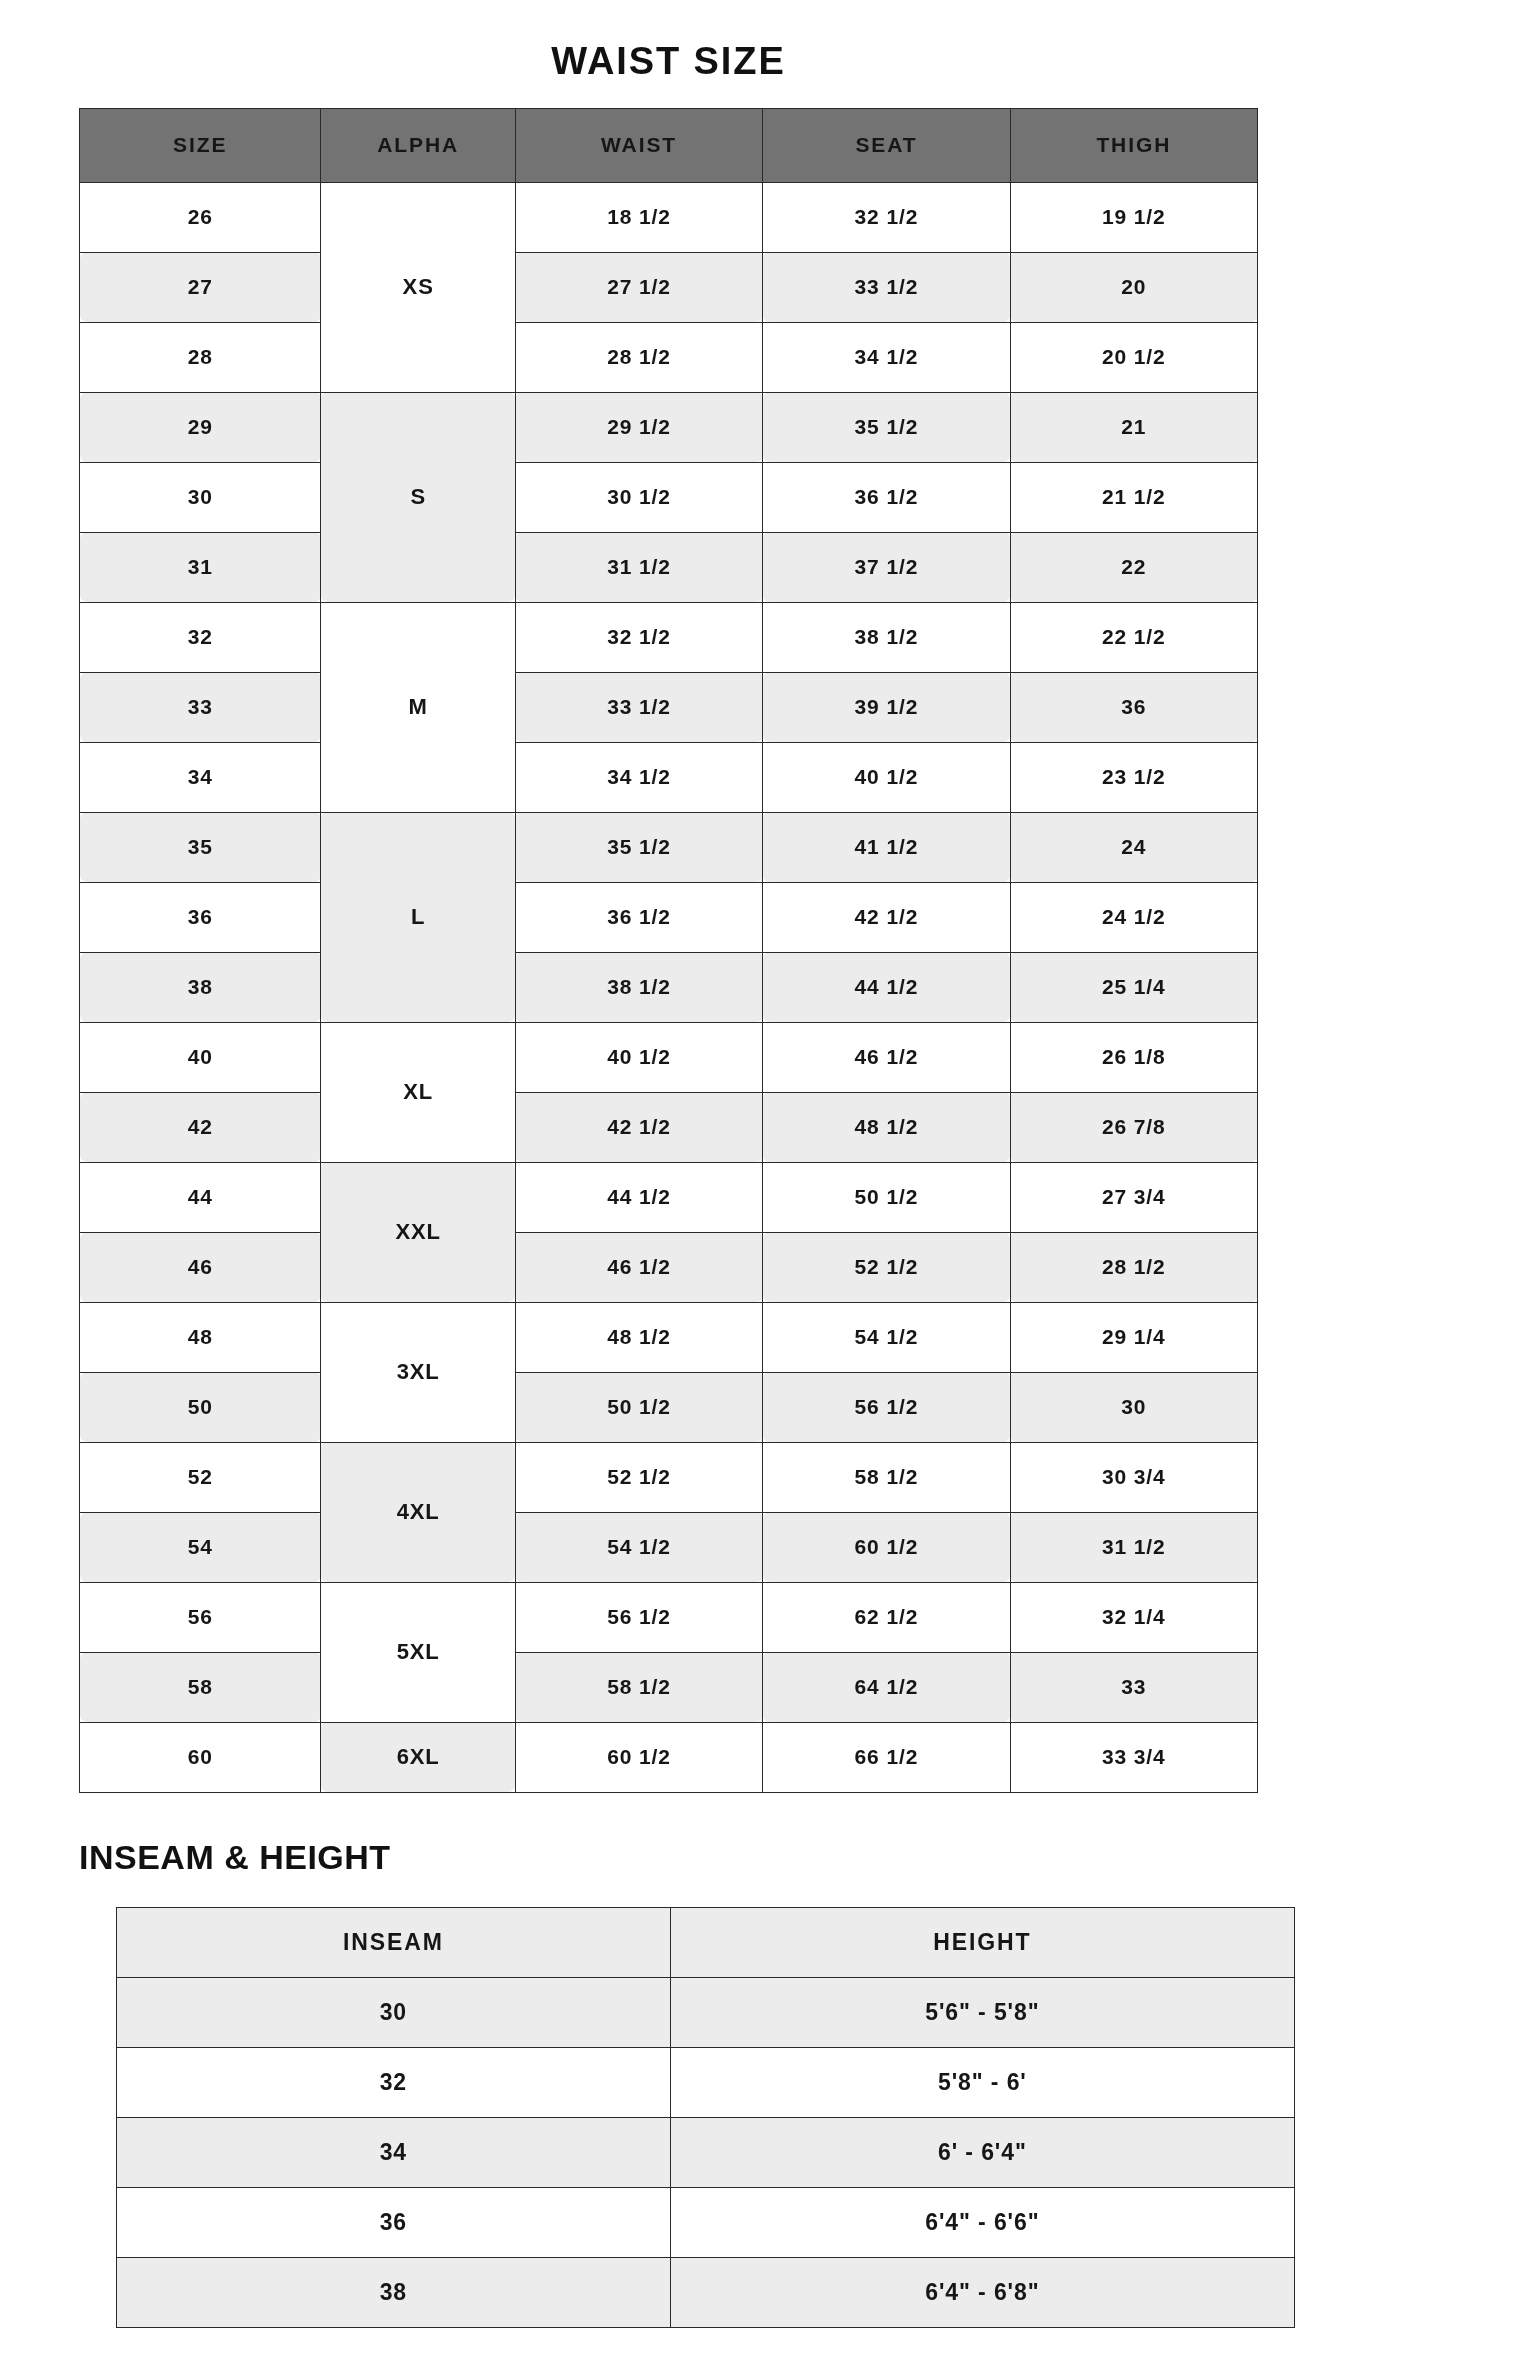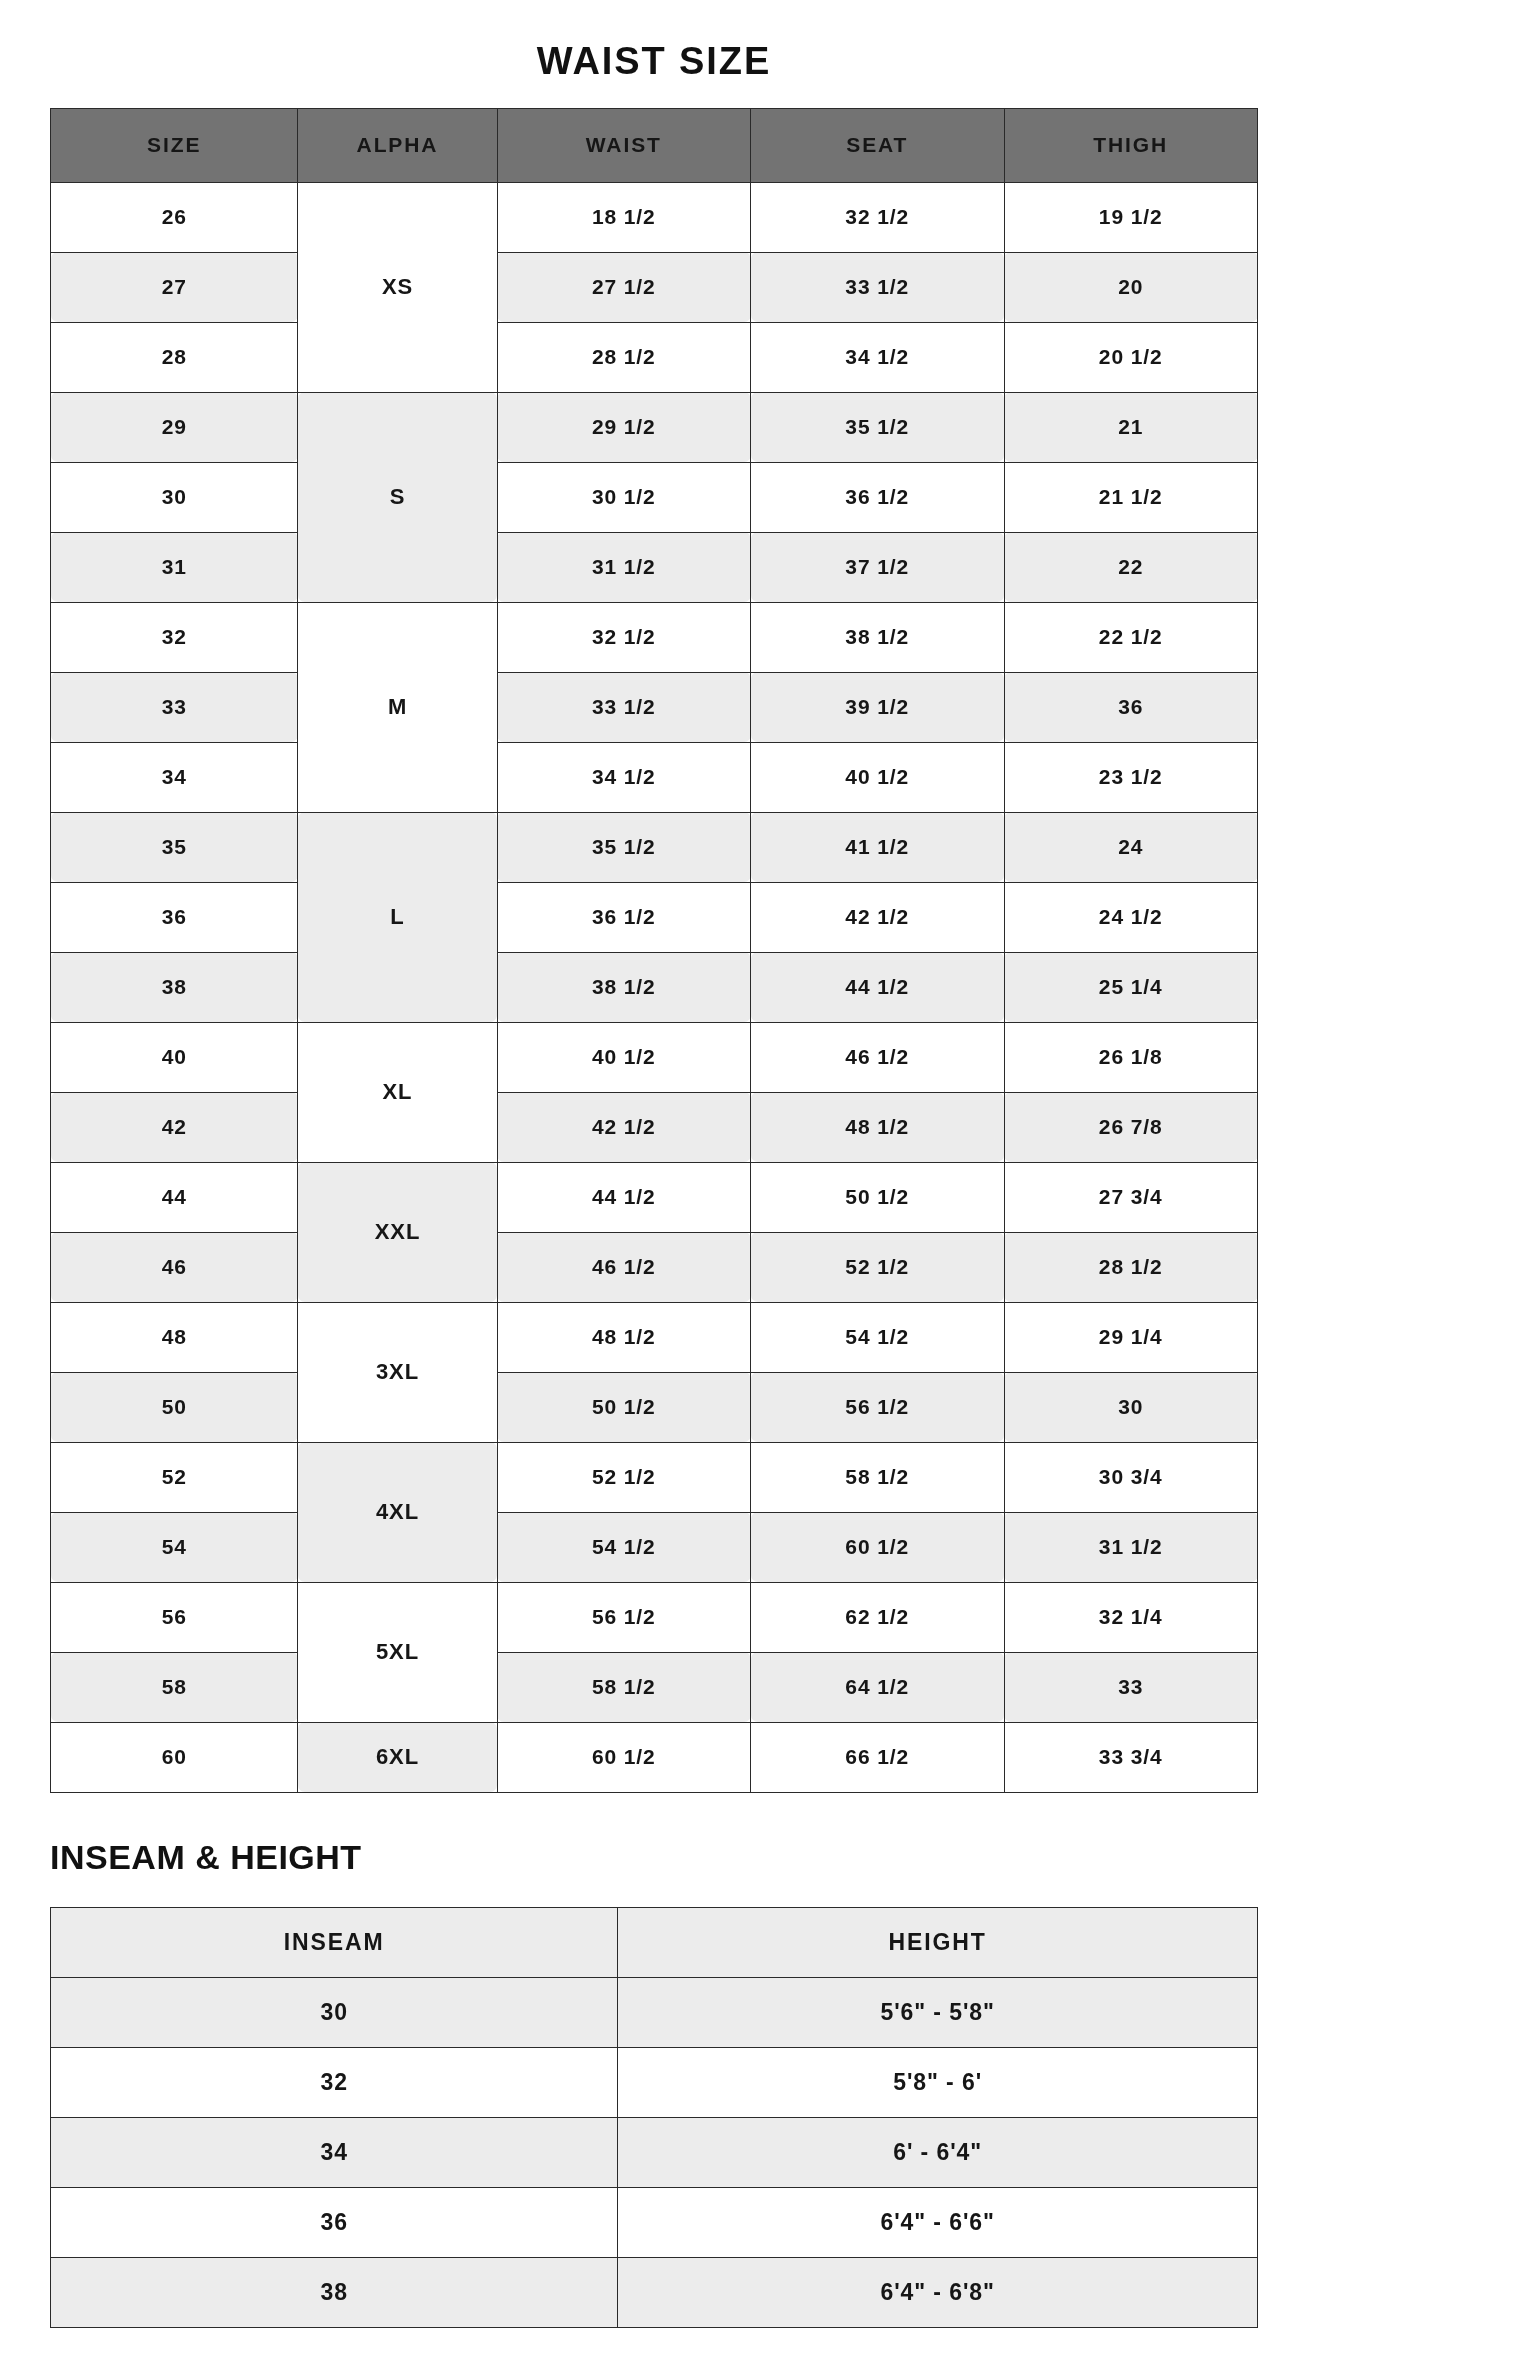--- a/index.html
+++ b/index.html
@@ -10,21 +10,21 @@
     width: 1533px;
   }
   body {
     font-family: "Liberation Sans", sans-serif;
     color: #1a1a1a;
     padding: 0;
   }
   .page {
     width: 1353px;
     min-height: 2370px;
-    padding: 23px 95px 38px 50px;
+    padding: 23px 95px 38px 79px;
     background: #ffffff;
   }
   .main-title {
     text-align: center;
     font-size: 38px;
     font-weight: bold;
     letter-spacing: 1.9px;
     margin: 17px 0 24.6px 0;
     color: #111111;
   }
@@ -80,20 +80,21 @@
     letter-spacing: 0.5px;
     margin: 45px 0 30px 0;
     color: #111111;
   }
   .ih-wrap {
     padding-left: 0px;
   }
   .ih-table {
     border: 1.9px solid #2a2a2a;
     width: 100%;
+    margin-left: 37px;
   }
   .ih-table th, .ih-table td {
     border: 1.9px solid #2a2a2a;
     text-align: center;
     font-size: 23px;
     font-weight: bold;
     letter-spacing: 0.9px;
     height: 70px;
     color: #161616;
   }

